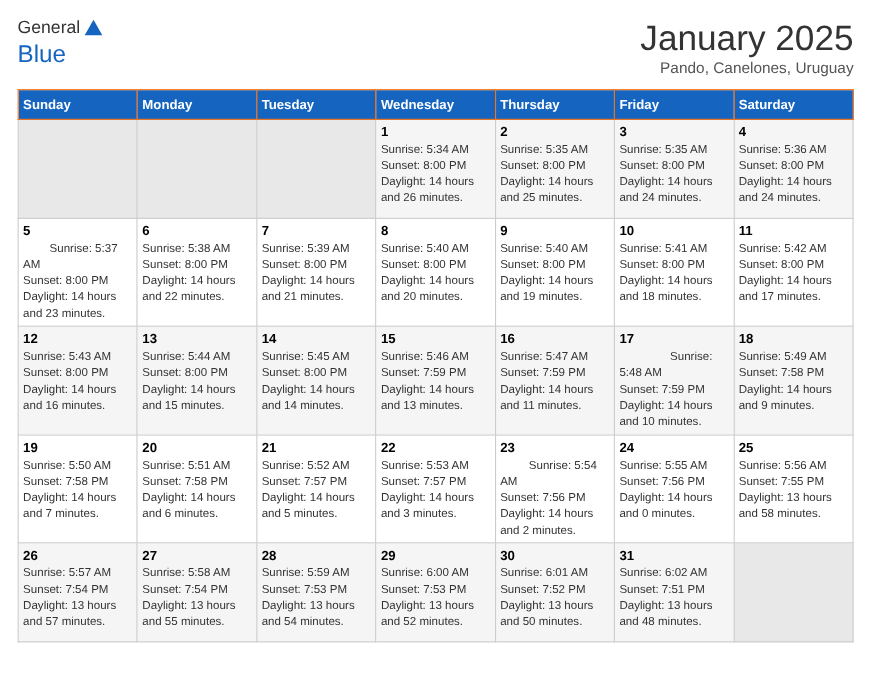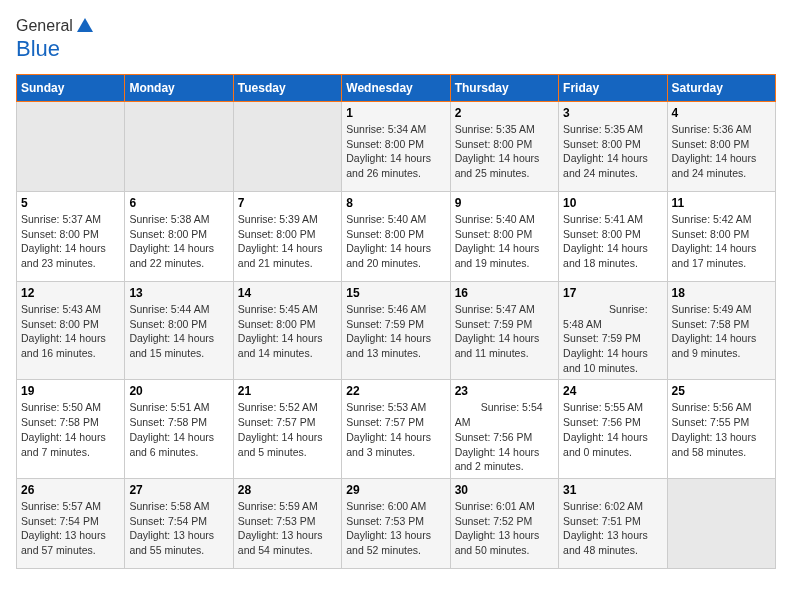--- a/index.html
+++ b/index.html
@@ -82,20 +82,24 @@
 
 <div class="header">
   <div class="logo">
     <div style="display:flex;align-items:center;">
       <span class="logo-general">General</span>
       <svg width="20" height="20" viewBox="0 0 20 20" style="margin-left:2px;">
         <polygon points="10,2 18,16 2,16" fill="#1565c0"></polygon>
       </svg>
     </div>
     <span class="logo-blue" style="font-size:22px;font-weight:normal;color:#1565c0;">Blue</span>
+  </div>
+  <div class="title-block">
+    <div class="calendar-title">January 2025</div>
+    <div class="calendar-subtitle">Pando, Canelones, Uruguay</div>
   </div>
 </div>
 
 <table>
   <thead>
     <tr>
       <th>Sunday</th>
       <th>Monday</th>
       <th>Tuesday</th>
       <th>Wednesday</th>
@@ -120,21 +124,21 @@
         <td><span class="day-num">3</span><span class="day-detail" style="white-space: pre-line;">Sunrise: 5:35 AM
 Sunset: 8:00 PM
 Daylight: 14 hours
 and 24 minutes.</span></td>
         <td><span class="day-num">4</span><span class="day-detail" style="white-space: pre-line;">Sunrise: 5:36 AM
 Sunset: 8:00 PM
 Daylight: 14 hours
 and 24 minutes.</span></td>
       </tr>
       <tr>
-        <td><span class="day-num">5</span><span class="day-detail" style="white-space: pre-line;">Sunrise: 5:37 AM
+        <td><span class="day-num">5</span><span class="day-detail" style="white-space: pre-line; margin-left: 24px;">Sunrise: 5:37 AM
 Sunset: 8:00 PM
 Daylight: 14 hours
 and 23 minutes.</span></td>
         <td><span class="day-num">6</span><span class="day-detail" style="white-space: pre-line;">Sunrise: 5:38 AM
 Sunset: 8:00 PM
 Daylight: 14 hours
 and 22 minutes.</span></td>
         <td><span class="day-num">7</span><span class="day-detail" style="white-space: pre-line;">Sunrise: 5:39 AM
 Sunset: 8:00 PM
 Daylight: 14 hours

